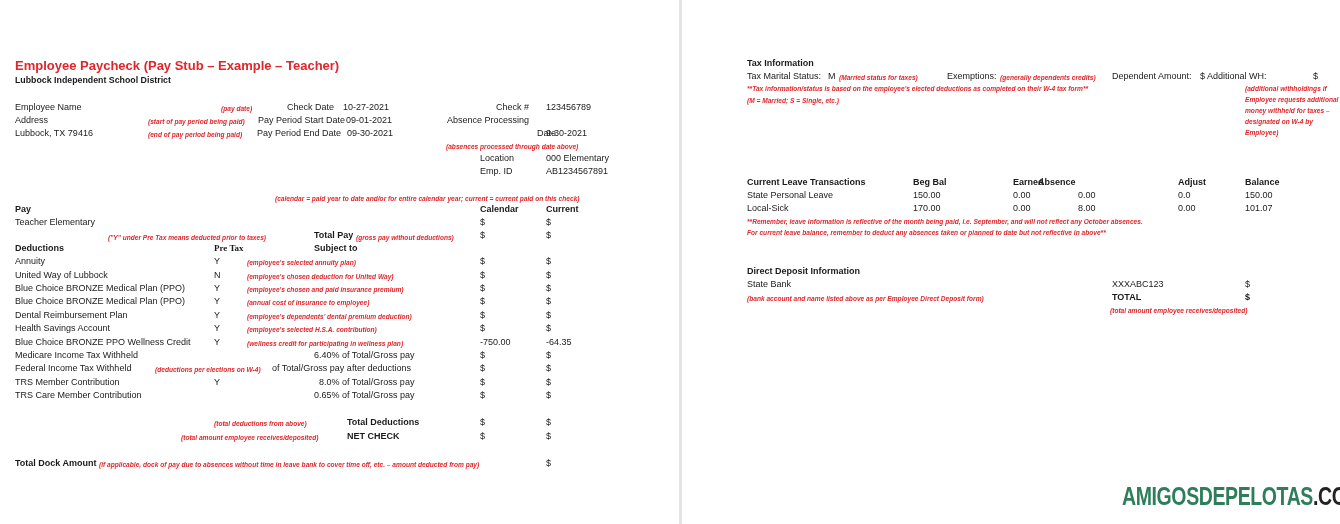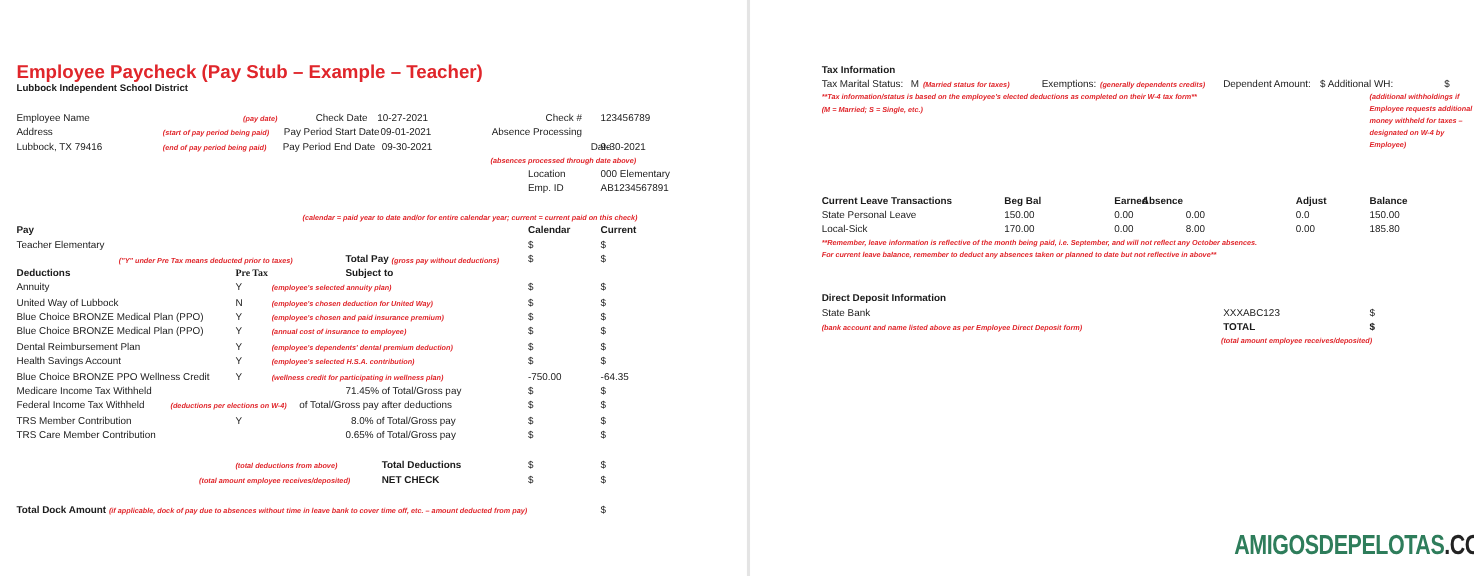--- a/index.html
+++ b/index.html
@@ -9,21 +9,21 @@
     font-family:"Liberation Sans", "DejaVu Sans", sans-serif;
     font-size:9px; color:#1a1a1a;
   }
   .page { position:absolute; top:0; height:524px; background:#ffffff; }
   .page-left { left:0; width:679px; }
   .page-right { left:682px; width:658px; }
   .divider { position:absolute; left:679px; top:0; width:3px; height:524px; background:#e4e4e4; }
   .t { position:absolute; white-space:nowrap; line-height:11px; }
   .b { font-weight:bold; }
   .red { color:#e0262b; font-style:italic; font-weight:bold; font-size:6.6px; }
-  .title { color:#e0262b; font-weight:bold; font-size:17px; line-height:14px; }
+  .title { color:#e0262b; font-weight:bold; font-size:13px; line-height:14px; }
   .sub { font-weight:bold; font-size:8.8px; }
   .wm {
     position:absolute; left:1122px; top:481px; font-family:"Liberation Sans", sans-serif;
     font-size:25px; font-weight:bold; letter-spacing:-0.5px; transform:scaleX(0.78); transform-origin:left center;
     line-height:30px; white-space:nowrap;
   }
   .wm .a { color:#2e7d5b; }
   .wm .c { color:#222222; }
   .wrap { white-space:normal; }
 </style>
@@ -125,21 +125,21 @@
   </div>
   <div>
     <div class="t" style="left:15px;top:337px;">Blue Choice BRONZE PPO Wellness Credit</div>
     <div class="t" style="left:214px;top:337px;">Y</div>
     <div class="t red" style="left:247px;top:338px;">(wellness credit for participating in wellness plan)</div>
     <div class="t" style="left:480px;top:337px;">-750.00</div>
     <div class="t" style="left:546px;top:337px;">-64.35</div>
   </div>
   <div>
     <div class="t" style="left:15px;top:350px;">Medicare Income Tax Withheld</div>
-    <div class="t" style="left:314px;top:350px;">71.45% of Total/Gross pay</div>
+    <div class="t" style="left:314px;top:350px;">6.40% of Total/Gross pay</div>
     <div class="t" style="left:480px;top:350px;">$</div>
     <div class="t" style="left:546px;top:350px;">$</div>
   </div>
   <div>
     <div class="t" style="left:15px;top:363px;">Federal Income Tax Withheld</div>
     <div class="t red" style="left:155px;top:364px;">(deductions per elections on W-4)</div>
     <div class="t" style="left:272px;top:363px;">of Total/Gross pay after deductions</div>
     <div class="t" style="left:480px;top:363px;">$</div>
     <div class="t" style="left:546px;top:363px;">$</div>
   </div>
@@ -207,21 +207,21 @@
     <div class="t" style="left:1078px;top:190px;">0.00</div>
     <div class="t" style="left:1178px;top:190px;">0.0</div>
     <div class="t" style="left:1245px;top:190px;">150.00</div>
   </div>
   <div>
     <div class="t" style="left:747px;top:203px;">Local-Sick</div>
     <div class="t" style="left:913px;top:203px;">170.00</div>
     <div class="t" style="left:1013px;top:203px;">0.00</div>
     <div class="t" style="left:1078px;top:203px;">8.00</div>
     <div class="t" style="left:1178px;top:203px;">0.00</div>
-    <div class="t" style="left:1245px;top:203px;">185.80</div>
+    <div class="t" style="left:1245px;top:203px;">101.07</div>
   </div>
   <div class="t red" style="left:747px;top:216px;">**Remember, leave information is reflective of the month being paid, i.e. September, and will not reflect any October absences.</div>
   <div class="t red" style="left:747px;top:227px;">For current leave balance, remember to deduct any absences taken or planned to date but not reflective in above**</div>
 </div>
 
 <div>
   <div class="t b" style="left:747px;top:266px;">Direct Deposit Information</div>
   <div class="t" style="left:747px;top:279px;">State Bank</div>
   <div class="t red" style="left:747px;top:293px;">(bank account and name listed above as per Employee Direct Deposit form)</div>
   <div class="t" style="left:1112px;top:279px;">XXXABC123</div>

